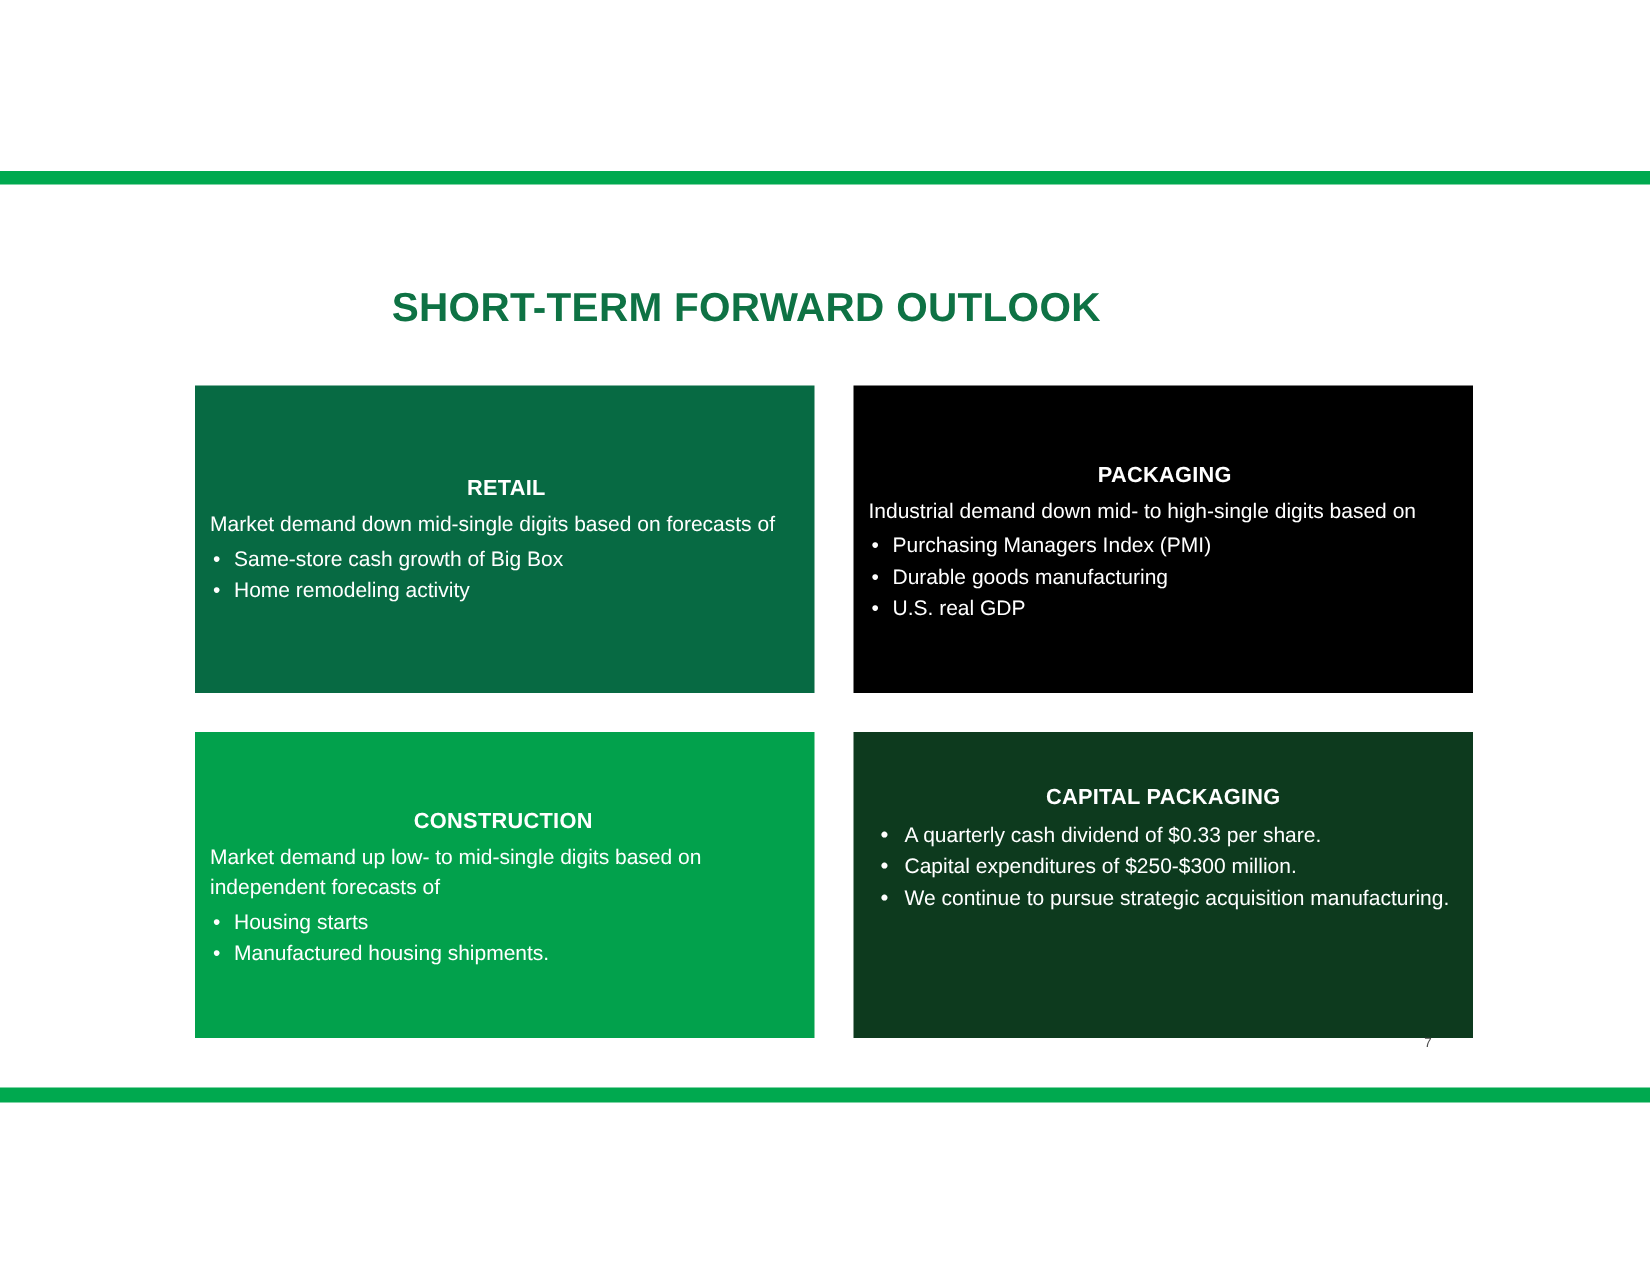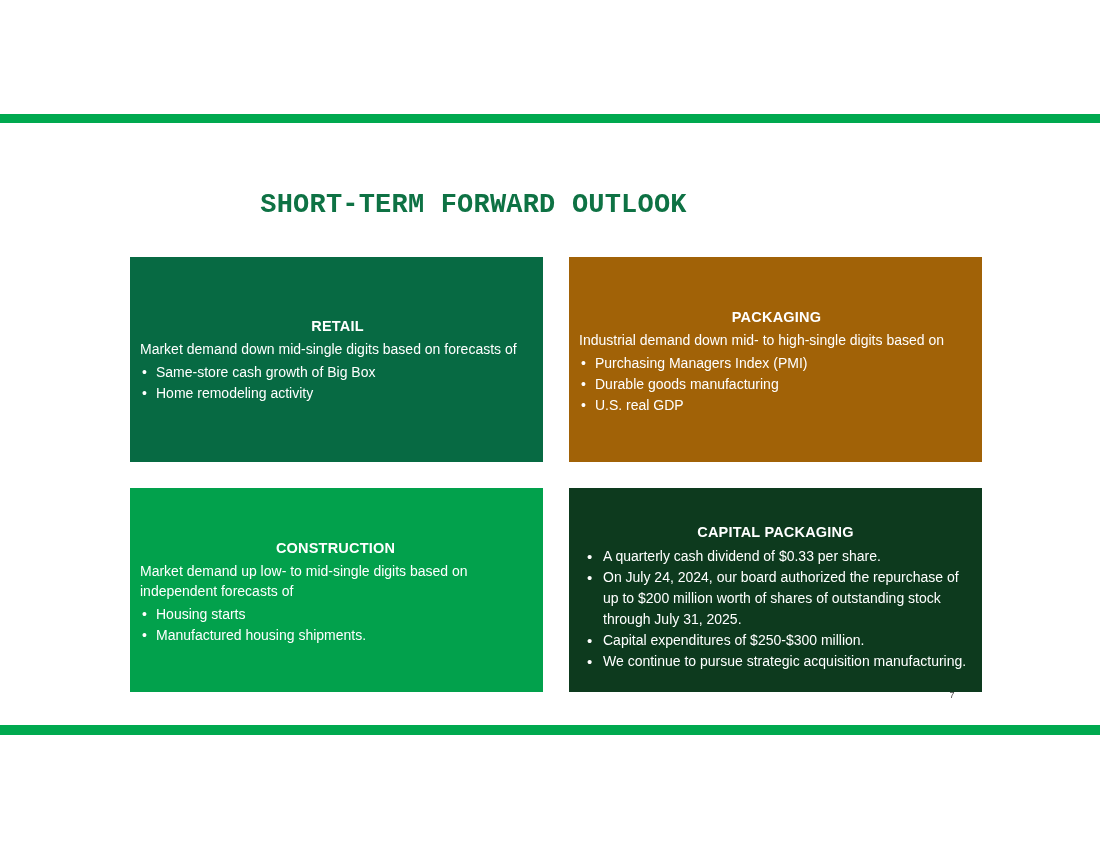--- a/index.html
+++ b/index.html
@@ -36,21 +36,22 @@
   .slide-title {
     position: absolute;
     top: 190px;
     left: 0;
     width: 947px;
     text-align: center;
     font-size: 27px;
     font-weight: bold;
     letter-spacing: 0.2px;
     color: #0E7244;
-    font-family: Liberation Mono, monospace;
+    font-family: Liberation Sans, sans-serif;
+    padding-left: 24px;
   }
 
   
   .cards {
     position: absolute;
     top: 257px;
     left: 130px;
     width: 840px;
     height: 424px;
     display: grid;
@@ -115,21 +116,21 @@
 
   
   .card-retail {
     background: #076A43;
     color: #ffffff;
   }
   .card-retail .card-inner   { top: 61px; left: 10px; right: 8px; }
   .card-retail .bullets li   { padding-left: 16px; }
 
   .card-packaging {
-    background: #a16207;
+    background: #000000;
     color: #ffffff;
     padding-left: 34px;
   }
   .card-packaging .card-inner { top: 52px; left: 10px; right: 8px; }
   .card-packaging .bullets li { padding-left: 16px; }
 
   .card-construction {
     background: #02A14C;
     color: #ffffff;
   }
@@ -199,21 +200,20 @@
           <li>Manufactured housing shipments.</li>
         </ul>
       </div>
     </div>
 
     <div class="card card-capital">
       <div class="card-inner">
         <div class="card-title">CAPITAL PACKAGING</div>
         <ul class="bullets dot-large">
           <li>A quarterly cash dividend of $0.33 per share.</li>
-          <li>On July 24, 2024, our board authorized the repurchase of up to $200 million worth of shares of outstanding stock through July 31, 2025.</li>
           <li>Capital expenditures of $250-$300 million.</li>
           <li>We continue to pursue strategic acquisition manufacturing.</li>
         </ul>
       </div>
     </div>
 
   </div>
 
   <div class="page-number">7</div>
 

